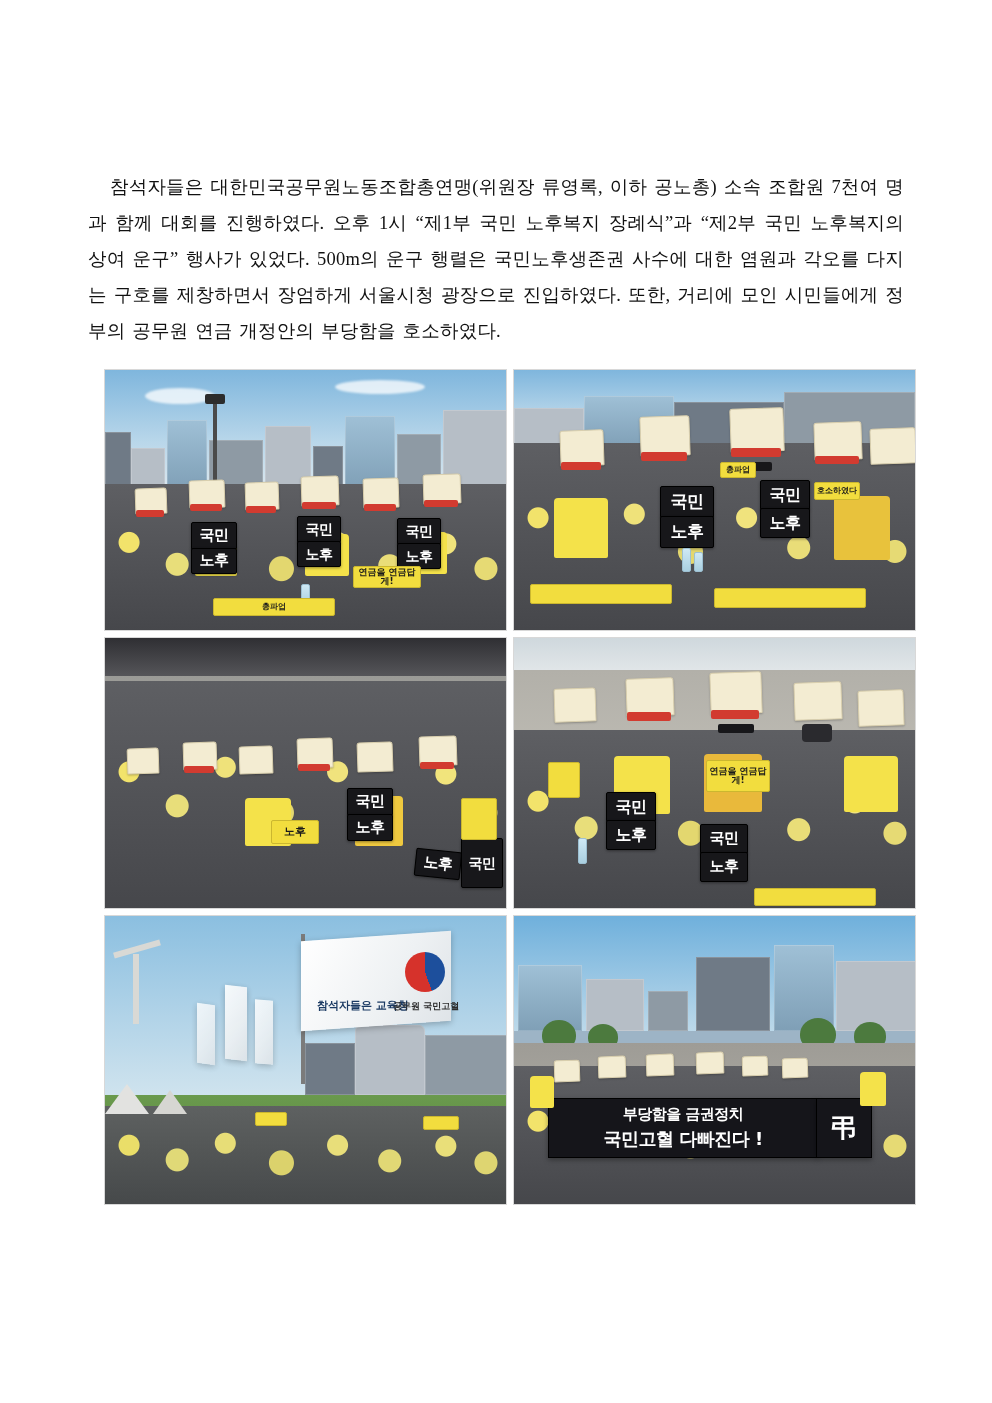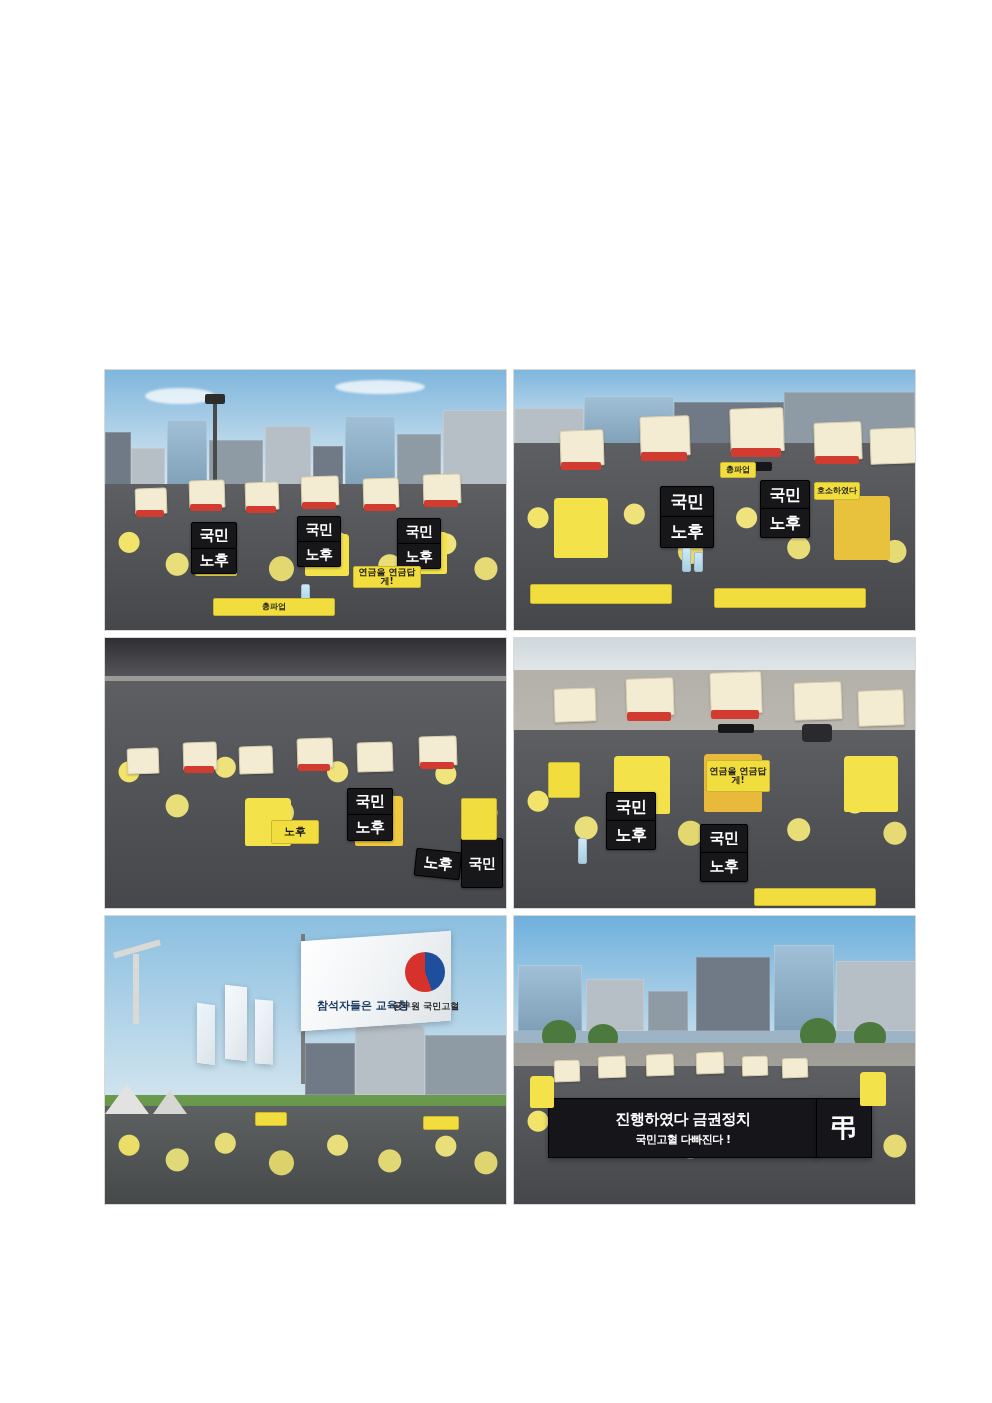--- a/index.html
+++ b/index.html
@@ -177,20 +177,21 @@
   }
   .crane {
     position: absolute; background: #d9d9d5;
   }
 </style>
 </head>
 <body>
 
 <div class="page">
 
+  <p class="body-text">참석자들은 대한민국공무원노동조합총연맹(위원장 류영록, 이하 공노총) 소속 조합원 7천여 명과 함께 대회를 진행하였다. 오후 1시 “제1부 국민 노후복지 장례식”과 “제2부 국민 노후복지의 상여 운구” 행사가 있었다. 500m의 운구 행렬은 국민노후생존권 사수에 대한 염원과 각오를 다지는 구호를 제창하면서 장엄하게 서울시청 광장으로 진입하였다. 또한, 거리에 모인 시민들에게 정부의 공무원 연금 개정안의 부당함을 호소하였다.</p>
 
   <div class="photo-grid">
 
     <div class="photo-row">
 
       <div class="photo w1">
         <div class="sky"></div>
         <div class="cloud" style="left:40px;top:18px;width:70px;height:16px;"></div>
         <div class="cloud" style="left:230px;top:10px;width:90px;height:14px;"></div>
 
@@ -379,22 +380,22 @@
         <div class="crowd" style="height:48%;"></div>
 
         <div class="hat" style="left:40px;top:144px;width:24px;height:20px;"></div>
         <div class="hat" style="left:84px;top:140px;width:26px;height:20px;"></div>
         <div class="hat" style="left:132px;top:138px;width:26px;height:20px;"></div>
         <div class="hat" style="left:182px;top:136px;width:26px;height:20px;"></div>
         <div class="hat" style="left:228px;top:140px;width:24px;height:18px;"></div>
         <div class="hat" style="left:268px;top:142px;width:24px;height:18px;"></div>
 
         <div class="banner-black" style="left:34px;top:182px;width:268px;height:58px;flex-direction:column;gap:3px;">
-          <span style="font-size:15px;">진행하였다 금권정치</span>
-          <span style="font-size:11px;text-align:right;">국민고혈 다빠진다 !</span>
+          <span style="font-size:15px;">부당함을 금권정치</span>
+          <span style="font-size:18px;text-align:right;">국민고혈 다빠진다 !</span>
         </div>
         <div class="banner-black" style="left:302px;top:182px;width:54px;height:58px;font-size:26px;">弔</div>
         <div class="vest" style="left:346px;top:156px;width:26px;height:34px;"></div>
         <div class="vest" style="left:16px;top:160px;width:24px;height:32px;"></div>
       </div>
     </div>
 
   </div>
 </div>
 

